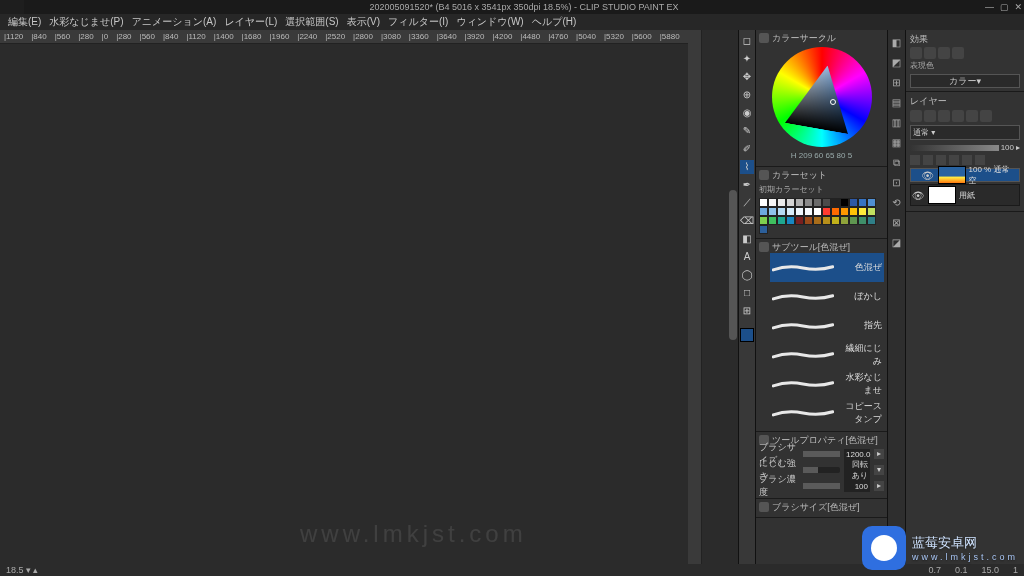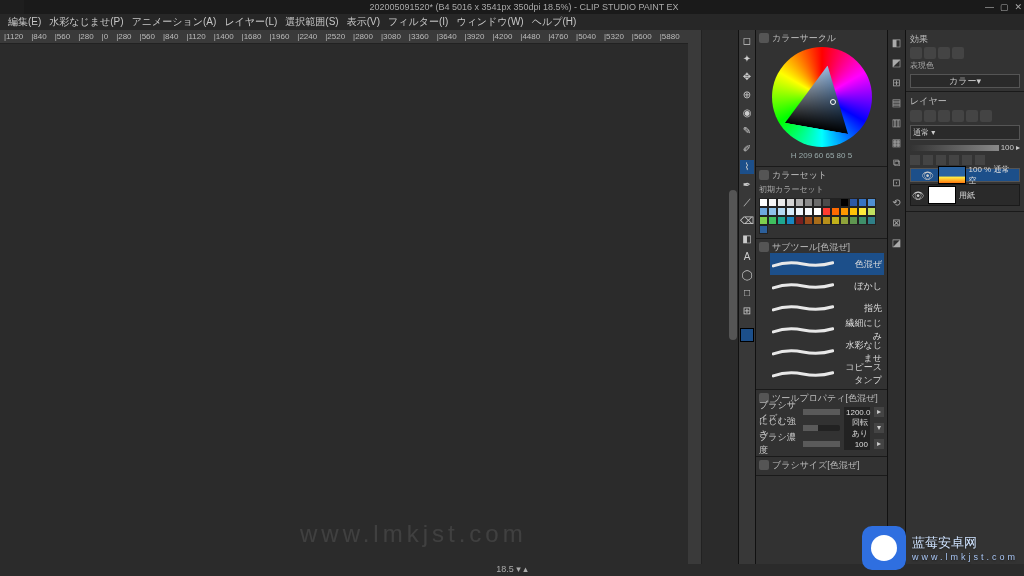--- a/index.html
+++ b/index.html
@@ -39,21 +39,21 @@
   .panel .title { color: #bcbcbc; font-size: 9px; display: flex; align-items: center; gap: 3px; height: 12px; }
   .panel .title .ic { width:10px;height:10px;background:#555;border-radius:2px; }
   .colorwheel { display:flex; justify-content:center; padding:3px 0 3px; position:relative; }
   .wheel { width: 100px; height: 100px; border-radius: 50%; background: conic-gradient(red,magenta,blue,cyan,lime,yellow,red); position: relative; }
   .wheel .tri { position:absolute; left:18px; top:18px; width:64px; height:64px; background: linear-gradient(to right,#fff,#3a7cc8), linear-gradient(to bottom, transparent, #000); background-blend-mode:multiply; clip-path: polygon(50% 0, 100% 100%, 0 100%); transform: rotate(10deg); }
   .wheel .pick { position:absolute; width:6px;height:6px;border:1px solid #fff;border-radius:50%; left:58px; top:52px; }
   .hsv { color:#9aa; font-size:8px; text-align:center; padding:1px 0 2px; }
   .colorset { display:flex; flex-direction:column; gap:2px; }
   .palette { display:flex; flex-wrap:wrap; }
   .palette .cell { width:9px;height:9px; border:1px solid #222; }
-  .subtool .row { display:flex; align-items:center; height:22px; gap:4px; padding:0 2px; cursor:pointer;margin-left:11px; }
+  .subtool .row { display:flex; align-items:center; height:29px; gap:4px; padding:0 2px; cursor:pointer;margin-left:11px; }
   .subtool .row.sel { background:#1c4f8a; }
   .subtool .stroke { flex:1; height:10px; display:flex; align-items:center; }
   .stroke svg { width:100%; height:12px; }
   .subtool .lbl { width:44px; text-align:right; color:#ddd; font-size:9px; }
   .props .prow { display:flex; align-items:center; gap:4px; height:16px; }
   .props .plabel { width:40px; font-size:9px; color:#ccc; }
   .props .slider { flex:1; height:6px; background:#222; position:relative; border-radius:2px; }
   .props .slider .fill { position:absolute; left:0; top:0; bottom:0; background:#5a5a5a; }
   .props .val { width:26px; font-size:8px; text-align:right; color:#ddd; background:#222; padding:1px 2px; }
   .props .arrow { width:10px;height:10px;background:#444;color:#ccc;font-size:8px;text-align:center;line-height:10px; }
@@ -74,21 +74,21 @@
   .layers .opac { display:flex; align-items:center; gap:2px; font-size:8px; margin-bottom:3px; }
   .layers .opac .bar { flex:1; height:6px; background:linear-gradient(to right,#333,#888); }
   .layers .flags { display:flex; gap:3px; margin-bottom:3px; }
   .layers .flags .f { width:10px;height:10px;background:#444; }
   .layer { display:flex; align-items:center; height:22px; background:#2a2a2a; border:1px solid #1a1a1a; margin-bottom:2px; cursor:pointer; }
   .layer.sel { background:#1c4f8a; }
   .layer .eye { width:14px; color:#ccc; text-align:center; font-size:10px; }
   .layer .thumb { width:28px;height:18px; margin:0 3px; border:1px solid #000; }
   .layer .ltxt { font-size:8px; color:#ddd; }
 
-  .statusbar { height:12px; background:#2b2b2b; display:flex; align-items:center; color:#aaa; font-size:9px; padding:0 6px; gap:14px;flex-direction:column; }
+  .statusbar { height:12px; background:#2b2b2b; display:flex; align-items:center; color:#aaa; font-size:9px; padding:0 6px; gap:14px; }
   .statusbar .bsright { margin-left:auto; display:flex; gap:14px; }
 
   .watermark { position:absolute; left:300px; top:520px; color:rgba(255,255,255,.10); font-size:24px; letter-spacing:4px; pointer-events:none; }
   .wm2 { position:absolute; right:6px; bottom:6px; display:flex; align-items:center; gap:6px; pointer-events:none; }
   .wm2 .badge { width:44px;height:44px;border-radius:10px;background:#2f6fe0; display:flex;align-items:center;justify-content:center; }
   .wm2 .badge .face { width:26px;height:26px;border-radius:50%;background:#fff; position:relative; }
   .wm2 .txt { color:#cfe3ff; font-size:13px; text-shadow:0 1px 2px rgba(0,0,0,.5); }
   .wm2 .txt small{display:block;font-size:9px;color:#a9c6f5;letter-spacing:3px;}
 </style>
 </head>

